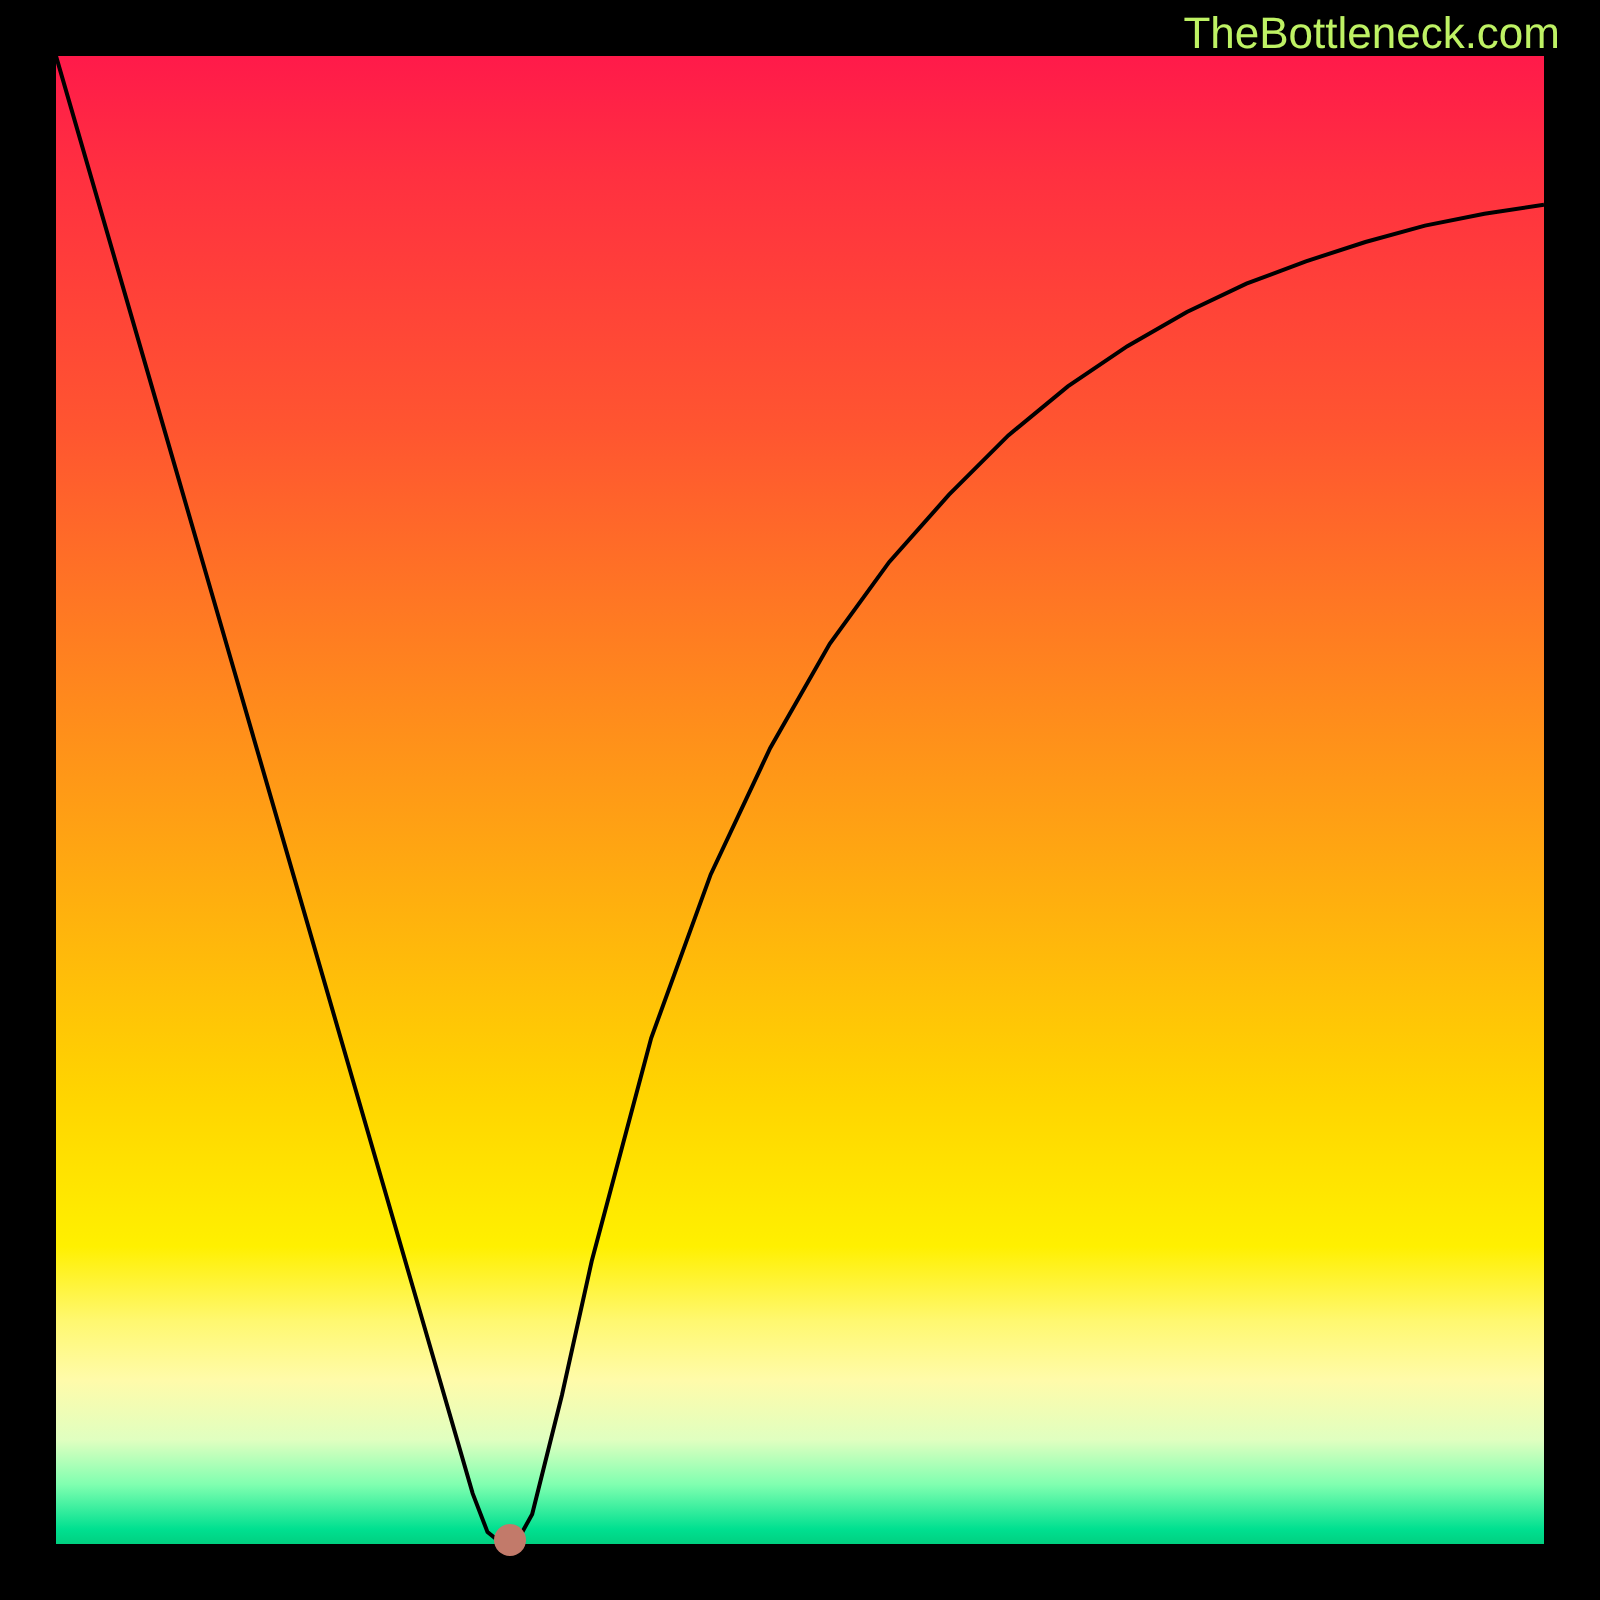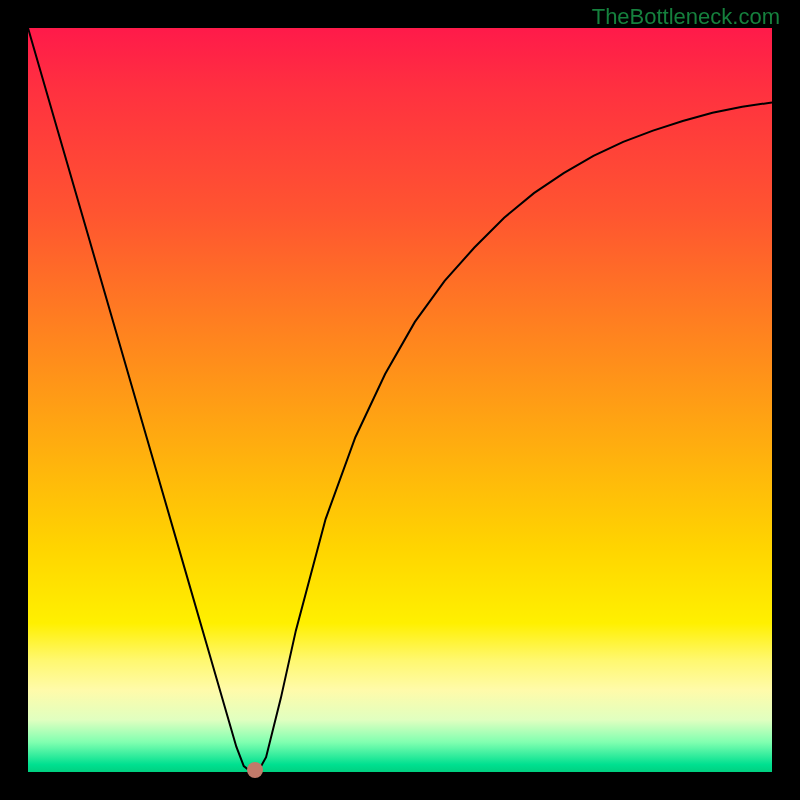--- a/index.html
+++ b/index.html
@@ -13,21 +13,21 @@
   }
   .container {
     position: relative;
     width: 800px;
     height: 800px;
   }
   .watermark {
     position: absolute;
     top: 4px;
     right: 20px;
-    color: #15803d;
+    color: #bef264;
     font-size: 22px;
     font-weight: normal;
     z-index: 10;
   }
   .plot-area {
     position: absolute;
     top: 28px;
     left: 28px;
     width: 744px;
     height: 744px;

